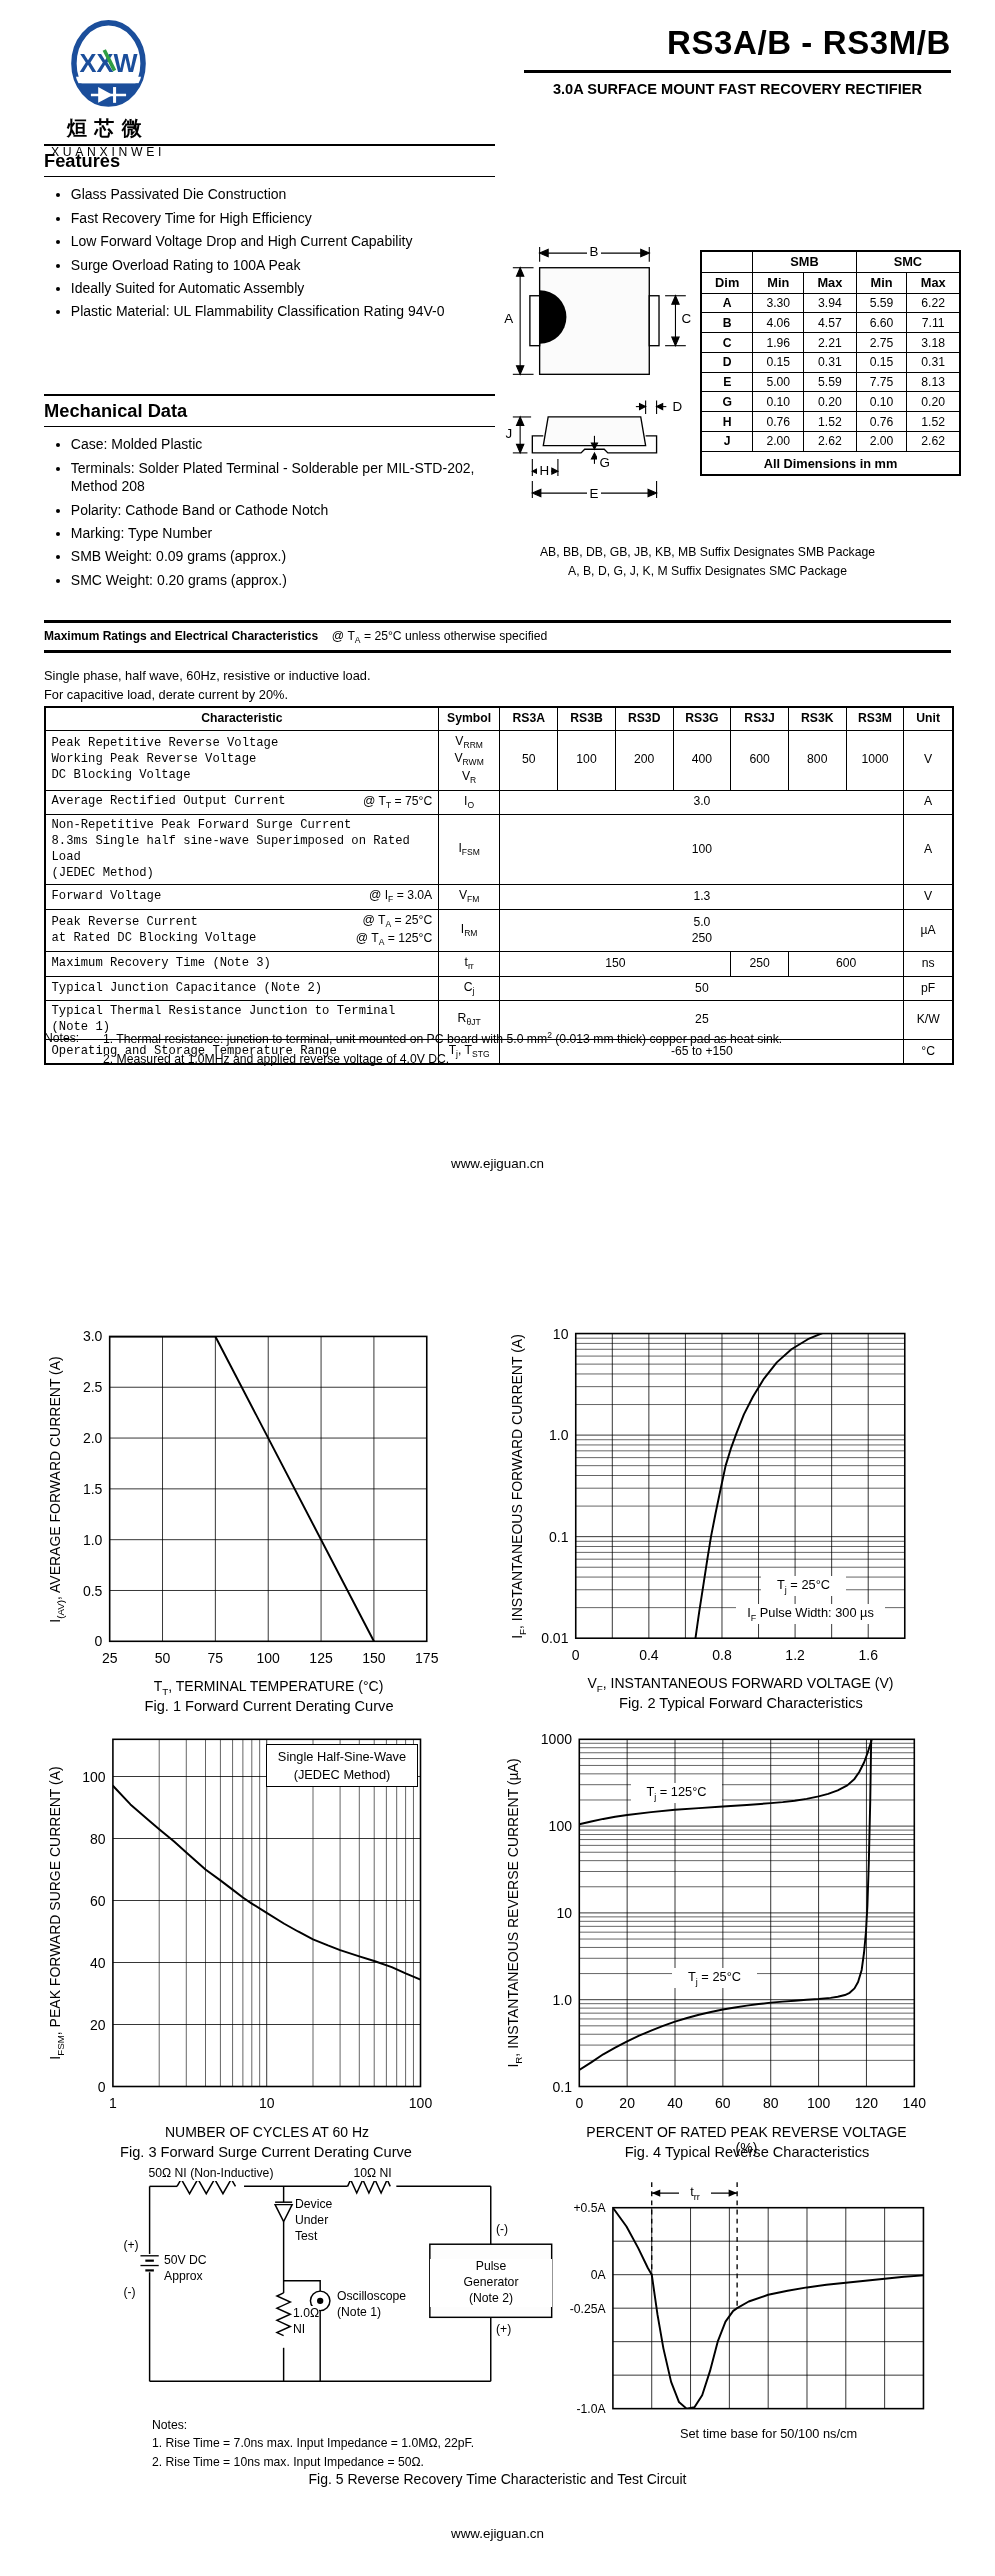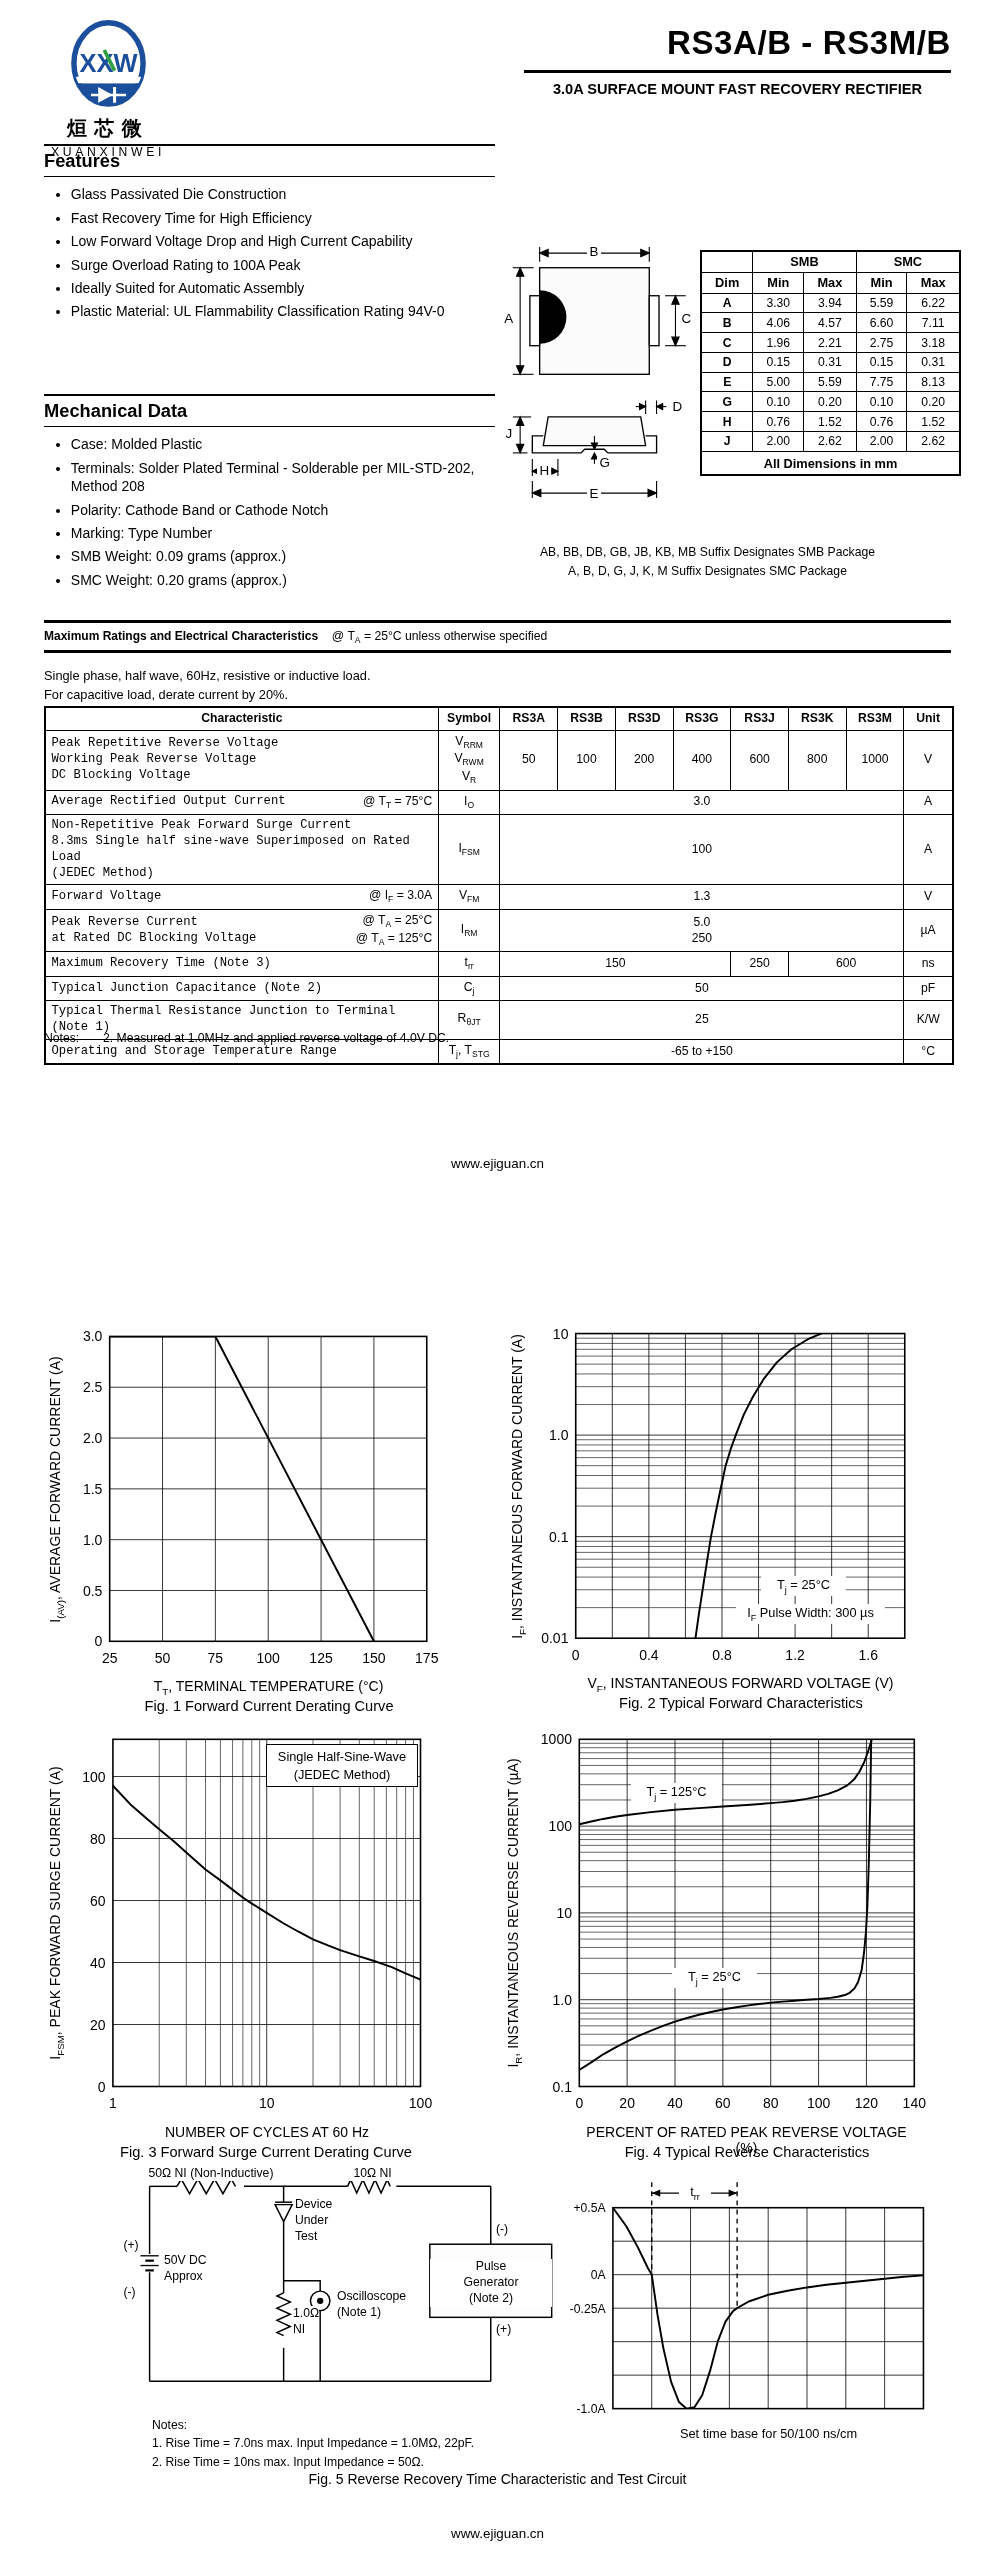--- a/index.html
+++ b/index.html
@@ -419,20 +419,21 @@
             <td colspan="7">-65 to +150</td>
             <td>°C</td>
           </tr>
         </tbody>
     </table>
   </div>
 
   <div class="abs notes" style="left:44px;top:1029px;width:907px">
     <div class="notes-label">Notes:</div>
     <div>
+        <div>1.  Thermal resistance: junction to terminal, unit mounted on PC board with 5.0 mm<sup>2</sup> (0.013 mm thick) copper pad as heat sink.</div>
         <div>2.  Measured at 1.0MHz and applied reverse voltage of 4.0V DC.</div>
       </div>
   </div>
 
   <div class="abs footer-url" style="left:0;top:1156px;width:995px">www.ejiguan.cn</div>
 
   <div class="fig" style="left:43px;top:1311px;width:415px;height:421px">
     <svg id="c1" style="left:24.4px;top:18.3px" width="375" height="349" viewBox="0 0 615 572">
         <line x1="156.66666666666666" y1="12" x2="156.66666666666666" y2="512" stroke="#000" stroke-width="1.3"></line>
         <line x1="243.33333333333331" y1="12" x2="243.33333333333331" y2="512" stroke="#000" stroke-width="1.3"></line>

